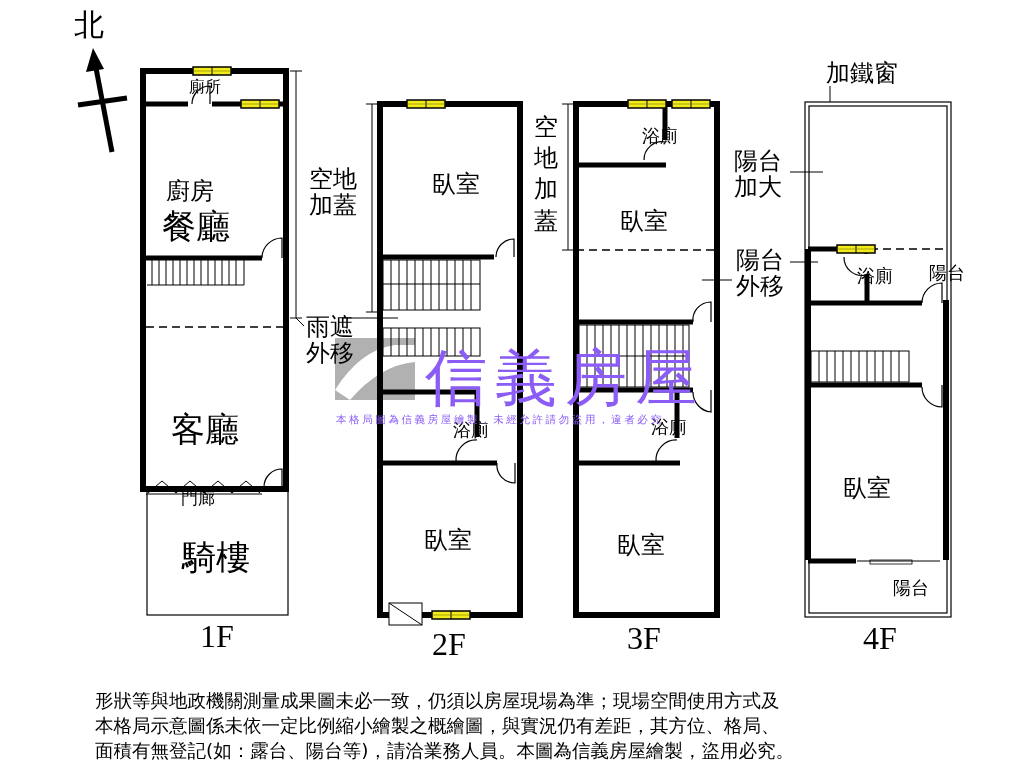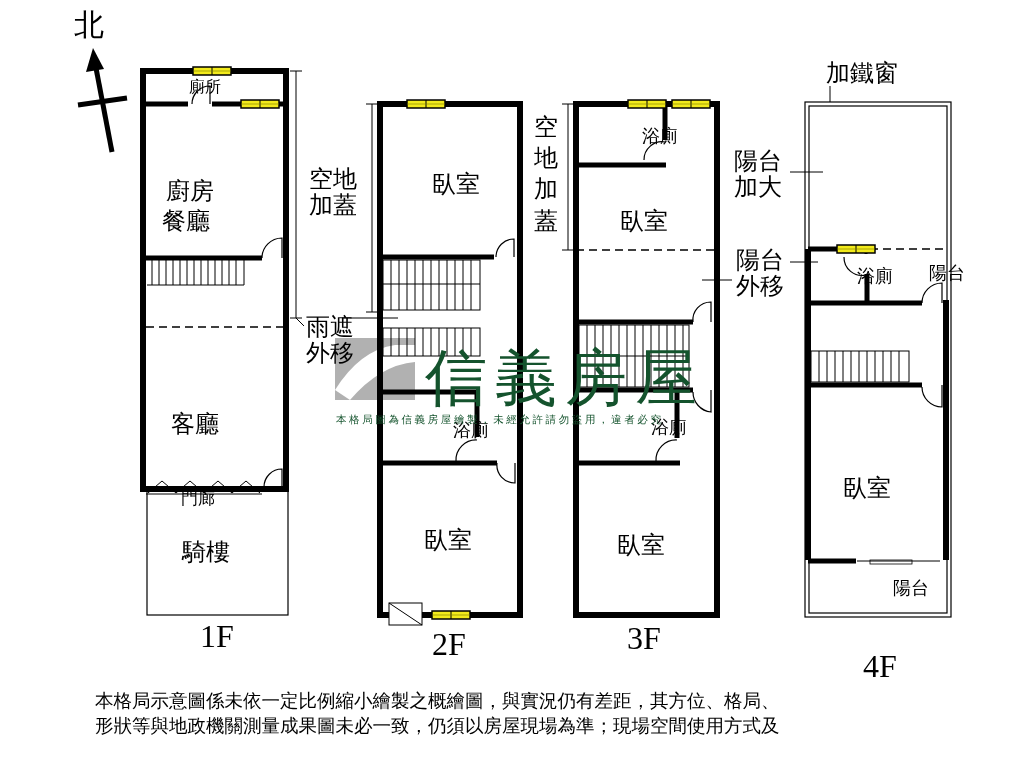--- a/index.html
+++ b/index.html
@@ -1,25 +1,25 @@
 <!DOCTYPE html>
 <html><head>
 <meta charset="utf-8">
 <style>
   html, body { margin:0; padding:0; background:#ffffff; }
   body { width:1024px; height:768px; position:relative; overflow:hidden;
          font-family: "DejaVu Serif", "Liberation Serif", serif; color:#000; }
   svg { position:absolute; left:0; top:0; }
   .lbl { position:absolute; white-space:nowrap; line-height:1; }
   .room { font-size:24px; }
-  .room-big { font-size:24px; }
+  .room-big { font-size:34px; }
   .room-sm { font-size:18px;padding-left:42px; }
   .note { font-size:24px; line-height:1.1; }
   .floor { font-size:32px; font-family: "Liberation Serif", "DejaVu Serif", serif; }
-  .wm { position:absolute; color:#14532d; font-family:"DejaVu Sans", sans-serif; }
+  .wm { position:absolute; color:#8b5cf6; font-family:"DejaVu Sans", sans-serif; }
   .wm-big { font-size:62px; letter-spacing:8px; left:425px; top:336px; }
   .wm-small { font-size:10.5px; letter-spacing:2.6px; left:336px; top:413px; }
   .disclaimer { position:absolute; left:95px; top:688px; width:860px;
                 font-size:18.5px; line-height:25px; font-family:"DejaVu Sans", sans-serif; }
 </style>
 </head>
 <body>
 
 <svg width="1024" height="768" viewBox="0 0 1024 768">
   <defs>
@@ -273,21 +273,22 @@
 <div class="lbl note" style="left:736px;top:247px;">
   <div>陽台</div>
   <div>外移</div>
 </div>
 <div class="lbl note" style="left:810px;top:60px;margin-left:16px;">加鐵窗</div>
 
 <div class="lbl room-sm" style="left:815px;top:267px;">浴廁</div>
 <div class="lbl room-sm" style="left:887px;top:264px;">陽台</div>
 <div class="lbl room" style="left:843px;top:476px;">臥室</div>
 <div class="lbl room-sm" style="left:851px;top:579px;">陽台</div>
-<div class="lbl floor" style="left:863px;top:650px;">4F</div>
+<div class="lbl floor" style="left:863px;top:622px;">4F</div>
 
 <div class="wm wm-big">信義房屋</div>
 <div class="wm wm-small">本格局圖為信義房屋繪製，未經允許請勿盜用，違者必究</div>
 
 <div class="disclaimer">
+  <div>形狀等與地政機關測量成果圖未必一致，仍須以房屋現場為準；現場空間使用方式及</div>
   <div>本格局示意圖係未依一定比例縮小繪製之概繪圖，與實況仍有差距，其方位、格局、</div>
-  <div>形狀等與地政機關測量成果圖未必一致，仍須以房屋現場為準；現場空間使用方式及</div>
+  <div>面積有無登記(如：露台、陽台等)，請洽業務人員。本圖為信義房屋繪製，盜用必究。</div>
 </div>
 
 </body></html>

